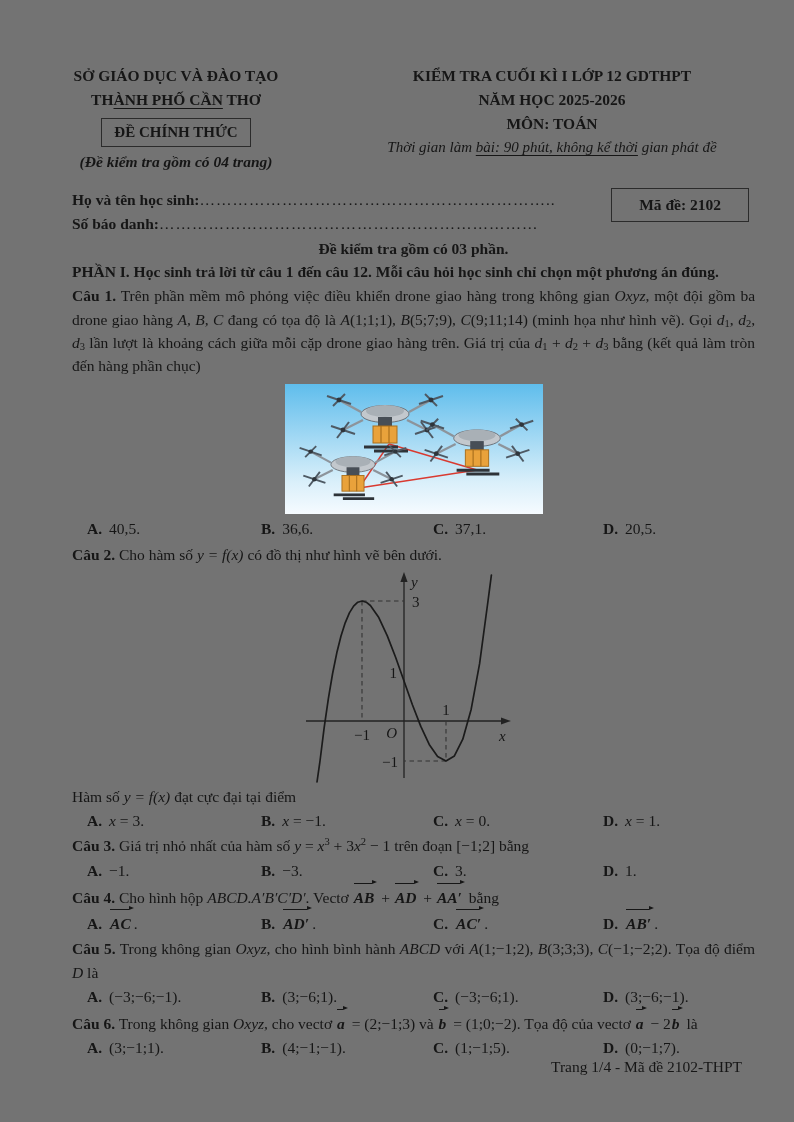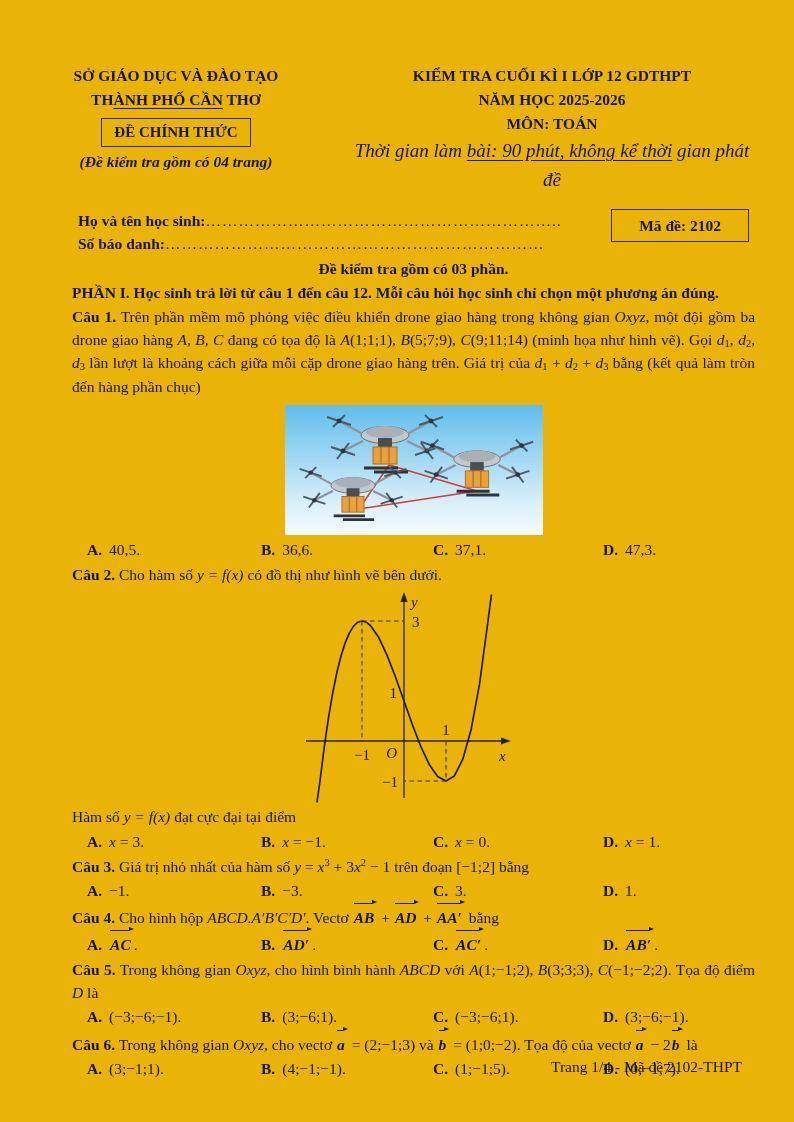--- a/index.html
+++ b/index.html
@@ -1,31 +1,31 @@
 <!DOCTYPE html>
 <html><head>
 <meta charset="utf-8">
 <style>
   html,body{margin:0;padding:0;background:#e8e8e8;}
-  .page{width:794px;height:1122px;background:#eab308;position:relative;box-sizing:border-box;
+  .page{width:794px;height:1122px;background:#737373;position:relative;box-sizing:border-box;
         padding:64px 39px 0 72px;font-family:"Liberation Serif","DejaVu Serif",serif;
         font-size:15.5px;color:#161616;line-height:1.5;overflow:hidden;}
   
   .hdr{display:flex;line-height:1.55;}
   .hdr-left{width:244px;margin-left:-18px;text-align:center;flex-shrink:0;}
   .hdr-right{width:402px;margin-left:auto;margin-right:2px;text-align:center;}
   .b{font-weight:700;}
   .u{text-decoration:underline;text-underline-offset:3px;text-align:right;}
   .stamp{display:inline-block;border:1.6px solid #2b2b2b;padding:2px 12px;font-weight:700;
          font-size:15px;margin:6px auto 3px;}
   .note{font-weight:700;font-style:italic;}
-  .time{font-style:italic;font-size:19px;}
+  .time{font-style:italic;font-size:15px;}
   
   .stu{display:flex;margin-top:14px;align-items:flex-start;}
-  .stu-rows{flex:1;min-width:0;overflow:hidden;white-space:nowrap;font-weight:700;margin-left:6px;}
+  .stu-rows{flex:1;min-width:0;overflow:hidden;white-space:nowrap;font-weight:700;}
   .dots{font-weight:400;letter-spacing:1px;}
   .code-box{border:1.7px solid #2b2b2b;padding:4px 27px;font-weight:700;margin-left:10px;
             margin-right:6px;white-space:nowrap;}
   .center-b{text-align:center;font-weight:700;margin:2px 0 0;}
   .part{font-weight:700;margin:0 0 1px;}
   
   .q{margin:1px 0;text-align:justify;}
   .qlabel{font-weight:700;}
   .k-n{font-style:normal;}
   .k-i{font-style:italic;}
@@ -123,21 +123,21 @@
     </g>
     <use href="#drone" transform="translate(100,36) scale(1.0)"></use>
     <use href="#drone" transform="translate(68,86) scale(0.92)"></use>
     <use href="#drone" transform="translate(192,60) scale(0.97)"></use>
   </svg>
 
   <div class="opts">
     <span class="opt"><span class="ol">A.</span><span><span class="k-n">40,5.</span></span></span>
     <span class="opt"><span class="ol">B.</span><span><span class="k-n">36,6.</span></span></span>
     <span class="opt"><span class="ol">C.</span><span><span class="k-n">37,1.</span></span></span>
-    <span class="opt"><span class="ol">D.</span><span><span class="k-n">47,3.</span></span></span>
+    <span class="opt"><span class="ol">D.</span><span><span class="k-n">20,5.</span></span></span>
   </div>
 
   <p class="q"><span class="qlabel">Câu 2.</span> <span><span class="k-n">Cho hàm số </span><span class="k-i">y = f(x)</span><span class="k-n"> có đồ thị như hình vẽ bên dưới.</span></span></p>
 
   <svg class="fig-graph" width="235" height="215" viewBox="0 0 235 215">
     <g stroke="#222" stroke-width="1.3">
       <line x1="10" y1="152" x2="209" y2="152"></line>
       <line x1="108" y1="209" x2="108" y2="9"></line>
     </g>
     <polygon points="215,152 205,148.4 205,155.6" fill="#222"></polygon>

